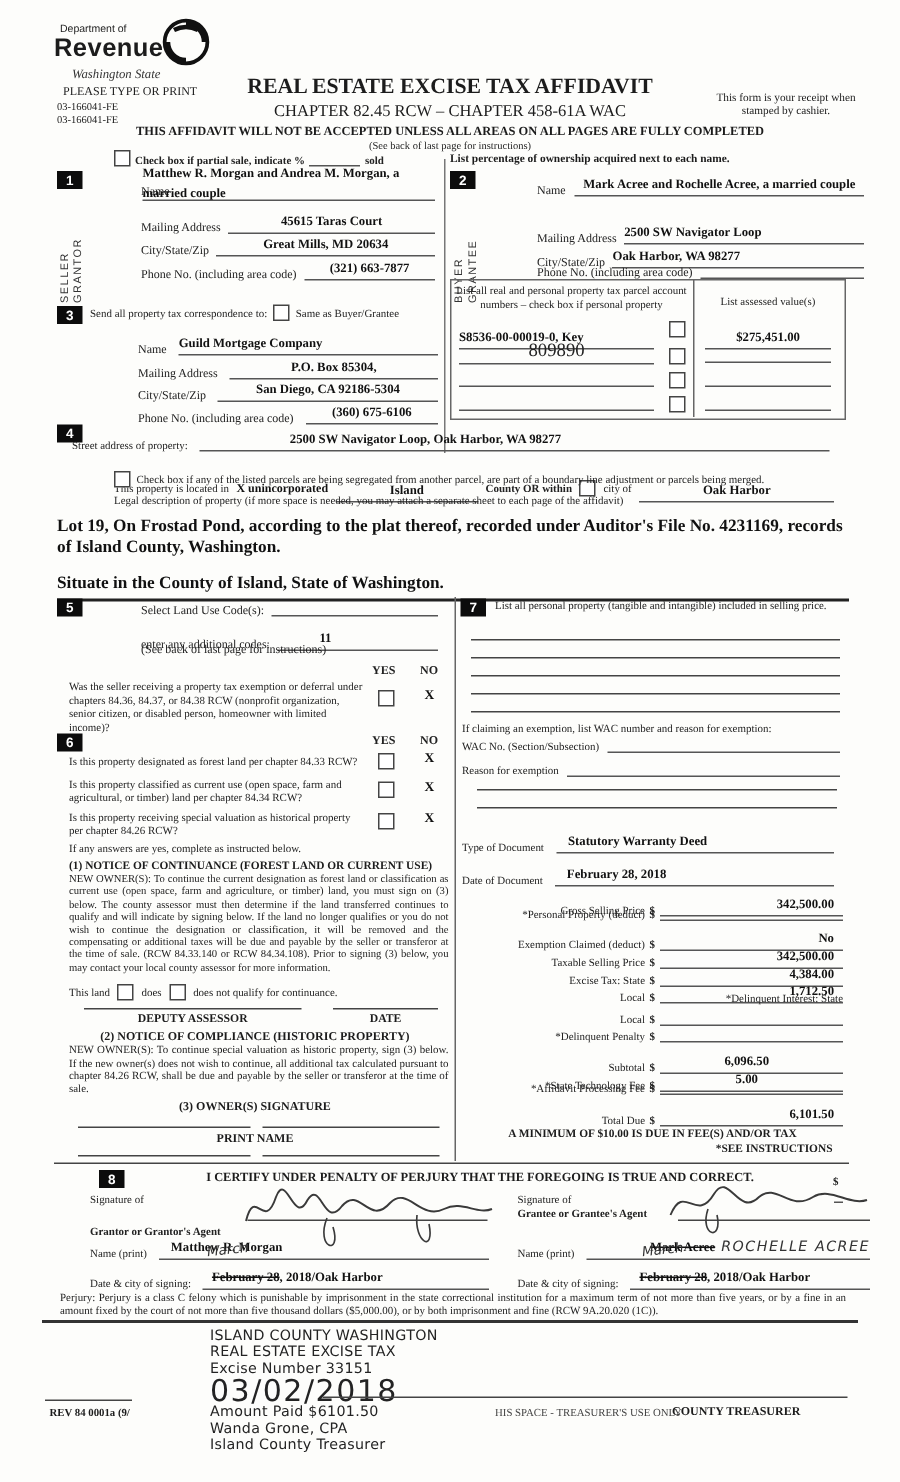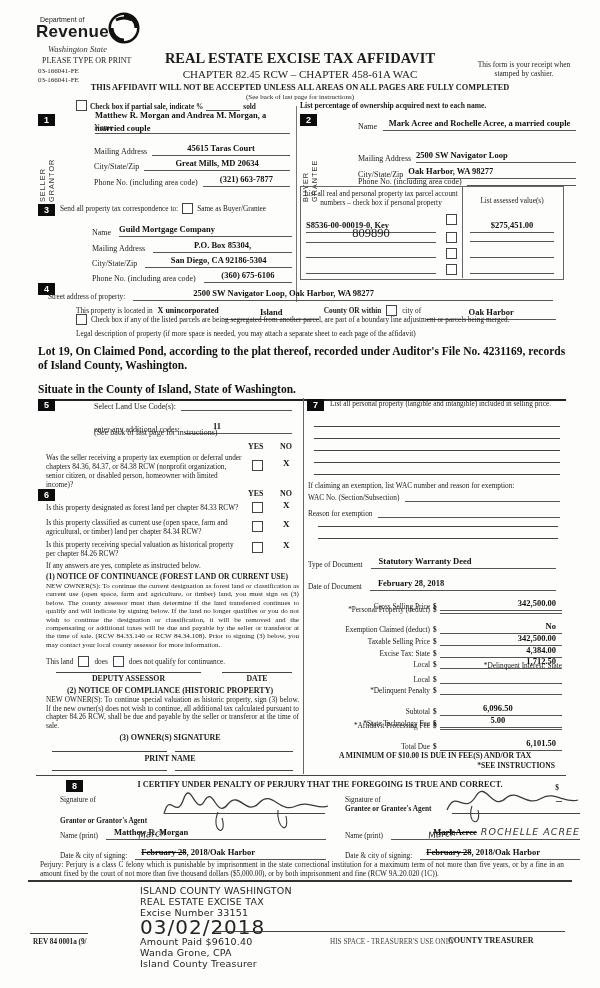--- a/index.html
+++ b/index.html
@@ -159,36 +159,36 @@
     </div>
   <div class="r" style="left:470px;top:264px;width:84px;">
       <span class="line"></span>
     </div>
 
   <div class="badge" style="left:38px;top:283px;">4</div>
   <div class="r" style="left:48px;top:282px;width:505px;gap:8px;">
     <span class="sm">Street address of property:</span>
     <span class="line" style="text-align:left;padding-left:60px;"><span class="v">2500 SW Navigator Loop, Oak Harbor, WA  98277</span></span>
   </div>
-  <div class="r" style="left:76px;top:301px;width:489px;gap:5px;align-items:center;">
+  <div class="r" style="left:76px;top:316px;width:489px;gap:5px;align-items:center;">
     <span class="sm">This property is located in</span>
     <span class="v" style="font-size:8px;">X unincorporated</span>
     <span class="line ctr" style="max-width:95px;"><span class="v">Island</span></span>
     <span class="sm" style="font-weight:bold;">County OR  within</span>
     <span class="cb"></span>
     <span class="sm">city of</span>
     <span class="line ctr" style="max-width:130px;"><span class="v">Oak Harbor</span></span>
   </div>
   <div class="r" style="left:76px;top:314px;width:500px;gap:4px;align-items:center;">
     <span class="cb"></span>
     <span class="sm">Check box if any of the listed parcels are being segregated from another parcel, are part of a boundary line adjustment or parcels being merged.</span>
   </div>
   <div class="abs sm" style="left:76px;top:329px;">Legal description of property (if more space is needed, you may attach a separate sheet to each page of the affidavit)</div>
 
-  <div class="abs big" style="left:38px;top:344px;width:532px;">Lot 19, On Claimed Pond, according to the plat thereof, recorded under Auditor's File No. 4231169, records of Island County, Washington.</div>
+  <div class="abs big" style="left:38px;top:344px;width:532px;">Lot 19, On Frostad Pond, according to the plat thereof, recorded under Auditor's File No. 4231169, records of Island County, Washington.</div>
   <div class="abs big" style="left:38px;top:382px;width:528px;border-bottom:2px solid #222;padding-bottom:3px;">Situate in the County of Island, State of Washington.</div>
 
   <div class="vl" style="left:303px;top:398px;height:376px;border-color:#666;"></div>
   <div class="hl" style="left:36px;top:775px;width:530px;border-color:#444;"></div>
 
   <div class="badge" style="left:38px;top:399px;">5</div>
   <div class="r" style="left:62px;top:401px;width:230px;gap:5px;">
     <span class="l">Select Land Use Code(s):</span>
     <span class="line"></span>
   </div>
@@ -377,21 +377,21 @@
   </div>
 
   <div class="abs" style="left:40px;top:860px;width:524px;font-size:7.3px;line-height:9px;text-align:justify;">Perjury:  Perjury is a class C felony which is punishable by imprisonment in the state correctional institution for a maximum term of not more than five years, or by a fine in an amount fixed by the court of not more than five thousand dollars ($5,000.00), or by both imprisonment and fine (RCW 9A.20.020 (1C)).</div>
 
   <div class="hl" style="left:28px;top:880px;width:544px;border-top-width:2px;border-color:#333;"></div>
   <div class="abs stamp" style="left:140px;top:885px;width:220px;">
     <div>ISLAND COUNTY WASHINGTON</div>
     <div>REAL ESTATE EXCISE TAX</div>
     <div>Excise Number 33151</div>
     <div style="font-size:20px;line-height:18px;letter-spacing:1px;">03/02/2018</div>
-    <div>Amount Paid $9610.40</div>
+    <div>Amount Paid $6101.50</div>
     <div>Wanda Grone, CPA</div>
     <div>Island County Treasurer</div>
   </div>
   <div class="hl" style="left:30px;top:933px;width:58px;"></div>
   <div class="hl" style="left:215px;top:931px;width:350px;"></div>
   <div class="abs" style="left:33px;top:938px;font-size:7.2px;font-weight:bold;">REV 84 0001a (9/</div>
   <div class="abs" style="left:330px;top:938px;font-size:7.2px;color:#444;">HIS SPACE - TREASURER'S USE ONLY</div>
   <div class="abs" style="left:448px;top:936px;font-size:8px;font-weight:bold;">COUNTY TREASURER</div>
 
 </div>

